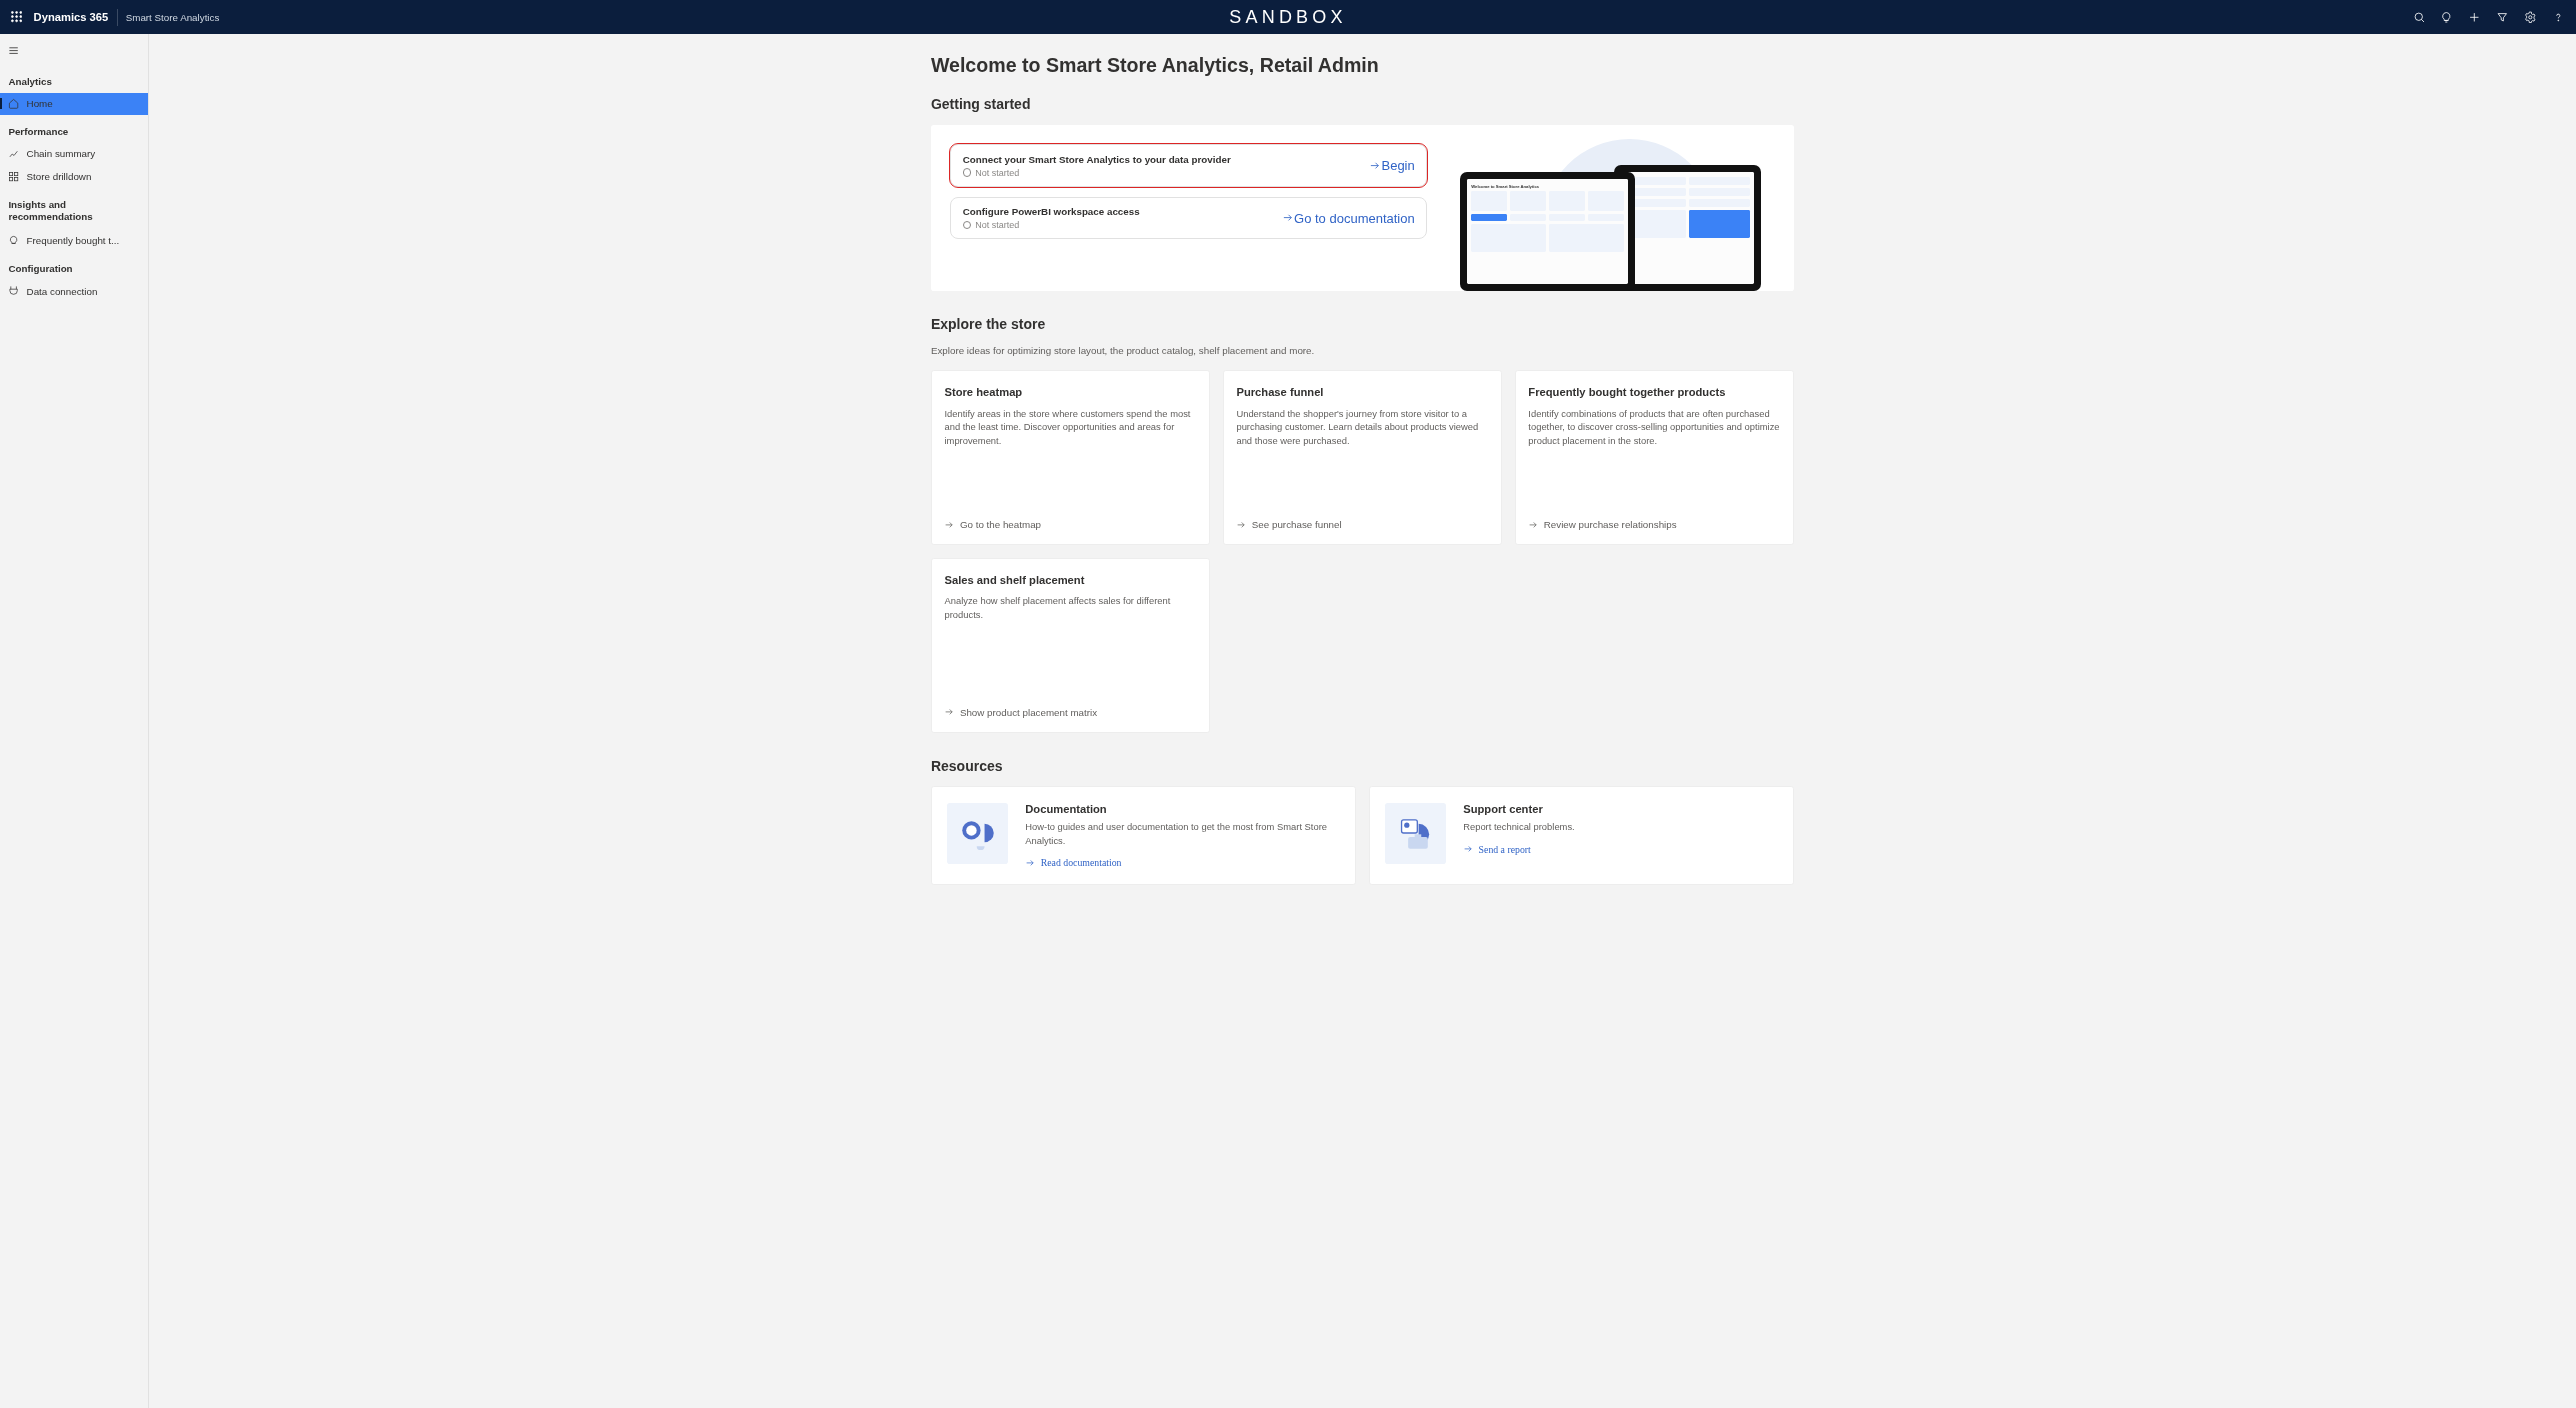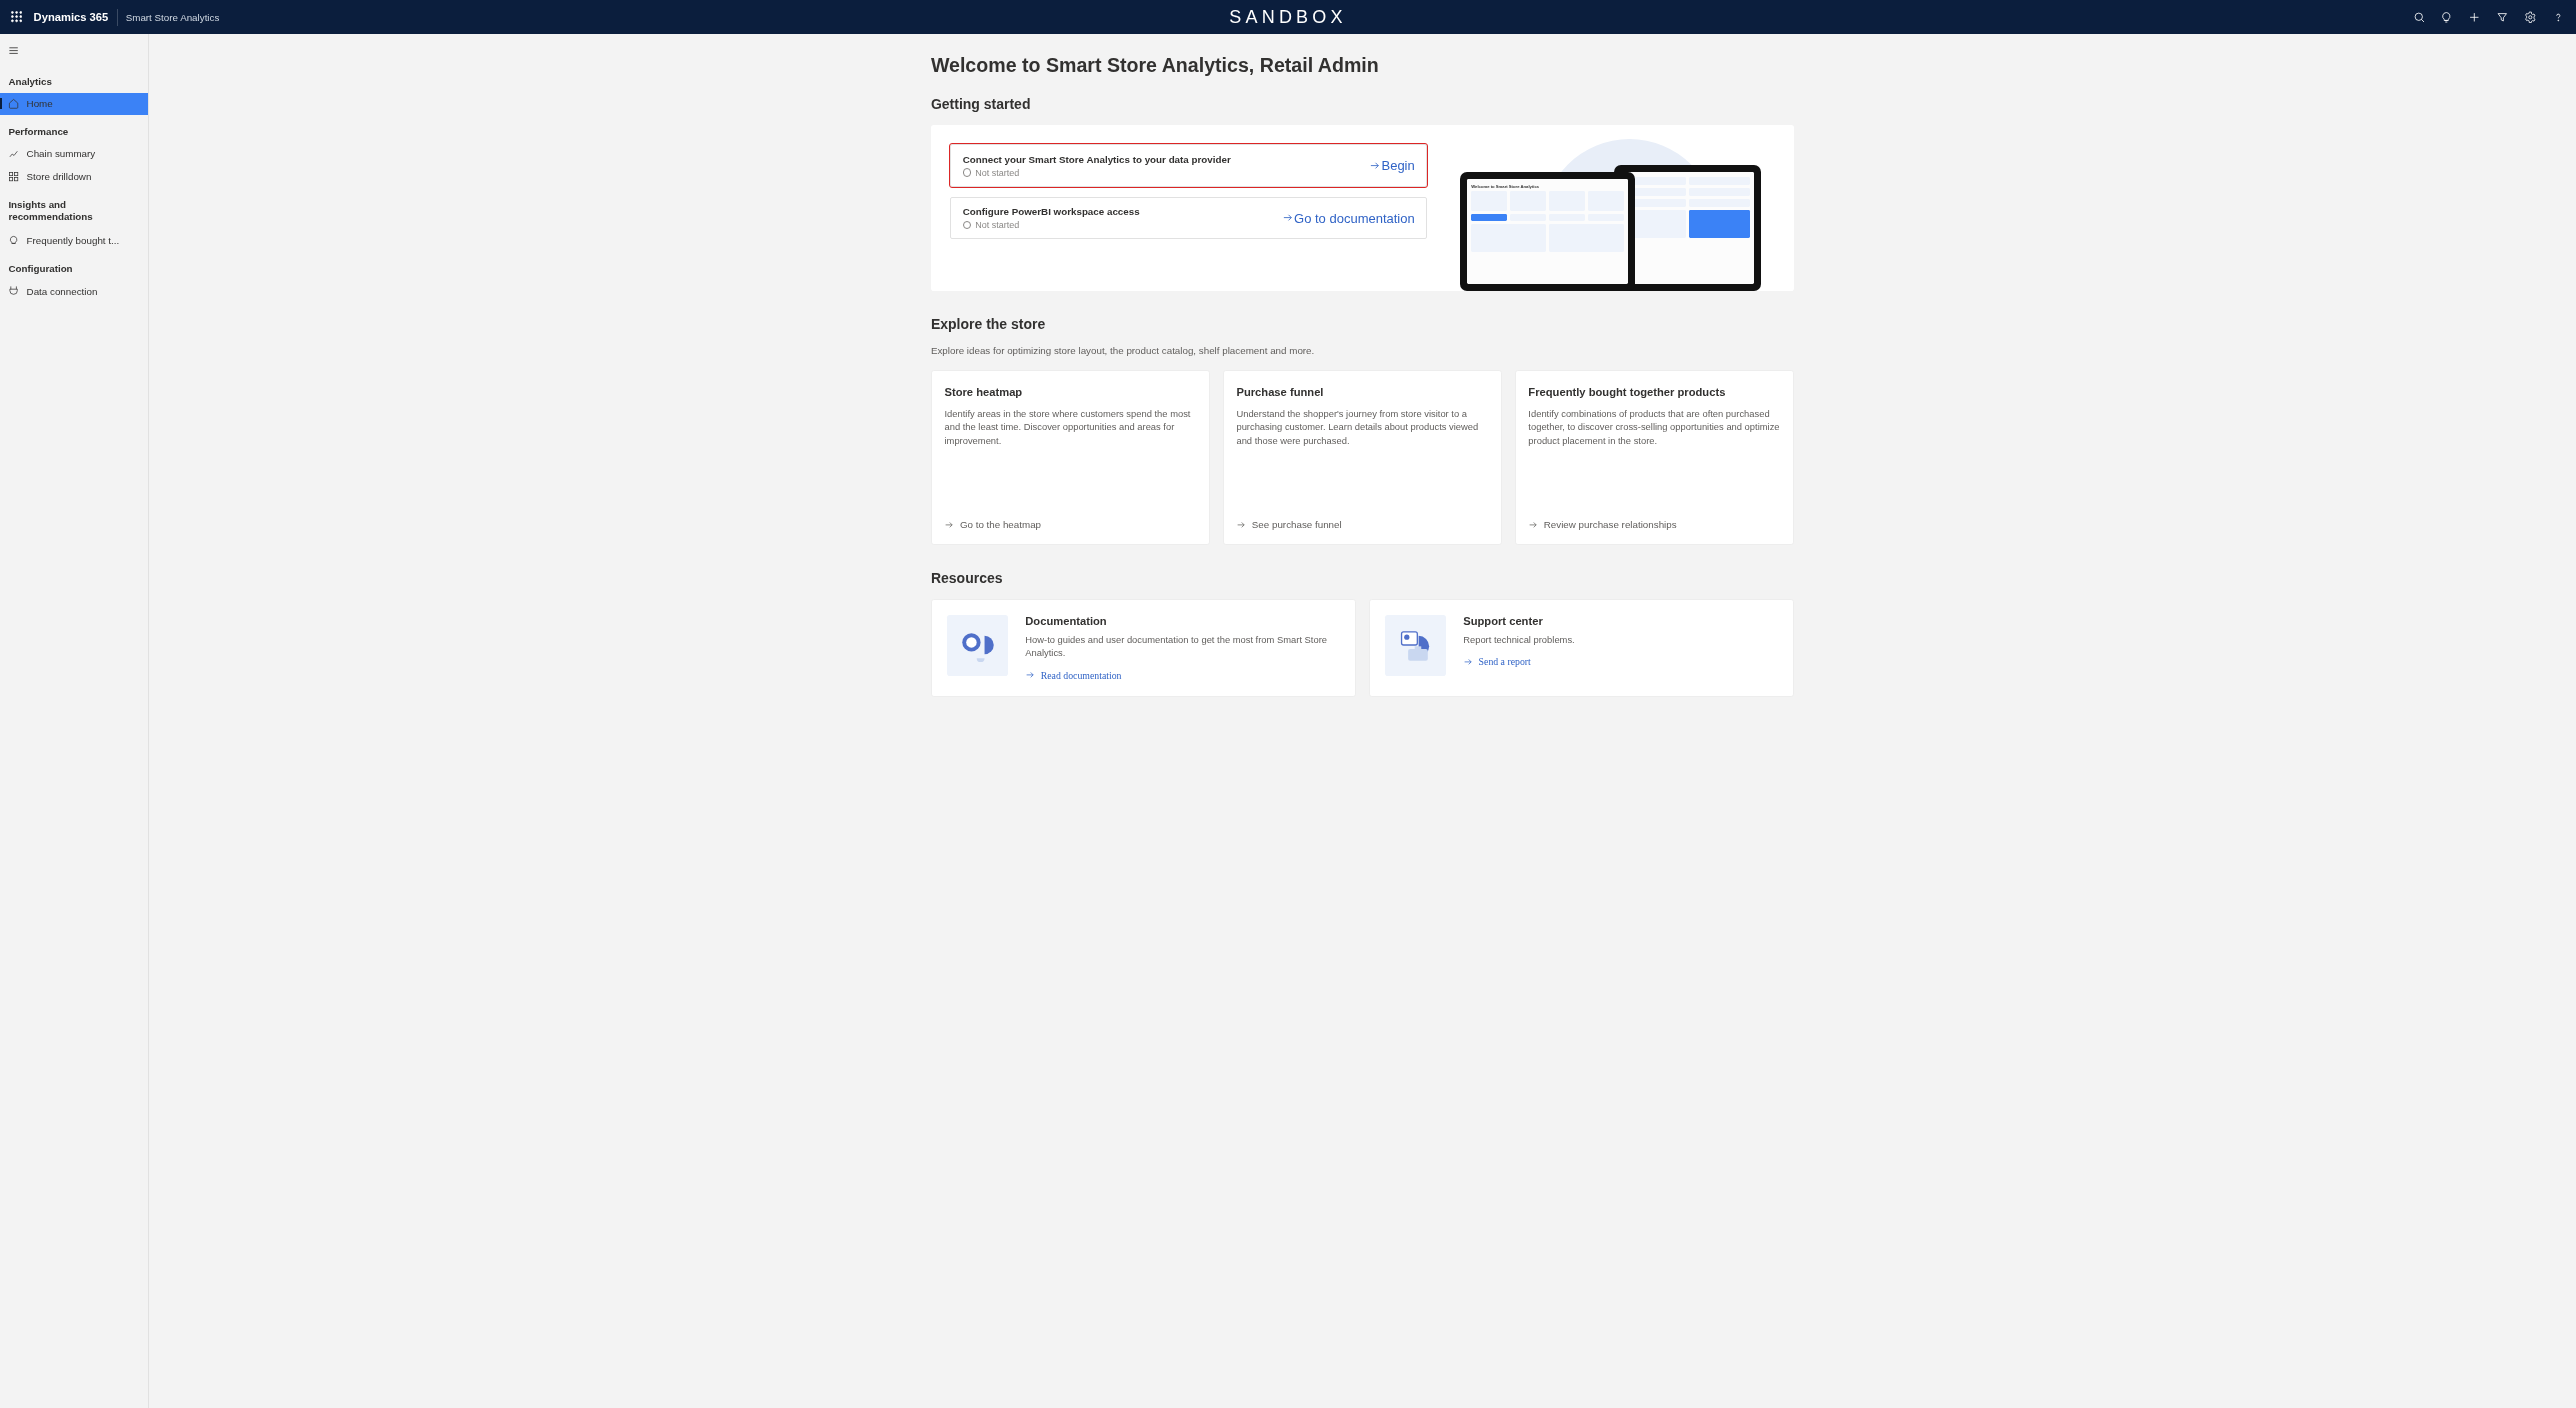--- a/index.html
+++ b/index.html
@@ -28,21 +28,21 @@
   .main { flex:1; overflow:auto; }
   .main-inner { max-width:908px; margin:0 auto; padding:19.6px 22.4px 42px 22.4px; }
   h1.page-title { font-size:19.6px; font-weight:600; margin-bottom:19.6px; }
   h2.section { font-size:14px; font-weight:600; margin:0 0 12.6px 0; }
   h2.section.mt { margin-top:25px; }
   .section-sub { font-size:9.8px; color:#605e5c; margin-bottom:14px; }
   
   .gs-card { background:#fff; border-radius:2.8px; padding:19.6px 19.6px 0 19.6px; display:flex; gap:19.6px; position:relative; overflow:hidden; }
   .gs-left { flex:1; min-width:0; padding-bottom:19.6px; }
   .gs-right { width:328px; display:flex; align-items:flex-end; justify-content:center; position:relative; }
-  .gs-row { border:0.7px solid #e1e1e1; border-radius:2px; padding:8.4px 11.2px; margin-bottom:9.8px; display:flex; justify-content:space-between; align-items:center; gap:8.4px; background:#fff; }
+  .gs-row { border:0.7px solid #e1e1e1; border-radius:8px; padding:8.4px 11.2px; margin-bottom:9.8px; display:flex; justify-content:space-between; align-items:center; gap:8.4px; background:#fff; }
   .gs-row.highlight { outline:1.4px solid #dc2626; outline-offset:0; }
   .gs-row .txt .title { font-size:9.8px; font-weight:600; }
   .gs-row .txt .status { font-size:9px; color:#8a8886; margin-top:2.8px; display:flex; align-items:center; gap:4.2px; }
   .gs-row .action { display:flex; align-items:center; gap:1px; color:#3063c6; font-size:13px; cursor:pointer; }
   .gs-row .action svg { stroke:#3063c6; }
   .status-circle { width:8.4px; height:8.4px; border:0.7px solid #8a8886; border-radius:50%; display:inline-block; }
   
   .device { background:#111; border-radius:7px; padding:7px; display:flex; }
   .device .screen { background:#fcfcfc; border-radius:1.4px; flex:1; padding:4.2px; font-size:2.8px; color:#888; display:flex; flex-direction:column; gap:2.8px; }
   .lapA { width:175px; height:119px; margin-right:-21px; margin-top:28px; z-index:2; position:relative; }
@@ -305,20 +305,31 @@
           <div class="ct">Frequently bought together products</div>
           <div class="cd">Identify combinations of products that are often purchased together, to discover cross-selling opportunities and optimize product placement in the store.</div>
           <div class="cl">
               <svg width="9.8" height="9.8" viewBox="0 0 24 24" fill="none" stroke-width="1.8">
                 <line x1="4" y1="12" x2="20" y2="12"></line>
                 <polyline points="14 6 20 12 14 18"></polyline>
               </svg>
               <span>Review purchase relationships</span>
             </div>
         </div>
+        <div class="ex-card">
+          <div class="ct">Sales and shelf placement</div>
+          <div class="cd">Analyze how shelf placement affects sales for different products.</div>
+          <div class="cl">
+              <svg width="9.8" height="9.8" viewBox="0 0 24 24" fill="none" stroke-width="1.8">
+                <line x1="4" y1="12" x2="20" y2="12"></line>
+                <polyline points="14 6 20 12 14 18"></polyline>
+              </svg>
+              <span>Show product placement matrix</span>
+            </div>
+        </div>
       </div>
 
       <h2 class="section mt">Resources</h2>
       <div class="res-grid">
         <div class="res-card">
           <div class="res-ico">
             <svg width="42" height="42" viewBox="0 0 64 64" fill="none">
                 <circle cx="22" cy="28" r="14" fill="#4f6fc9"></circle>
                 <circle cx="22" cy="28" r="8" fill="#fff"></circle>
                 <path d="M42 18a14 14 0 0 1 0 28v-28z" fill="#4f6fc9"></path>

